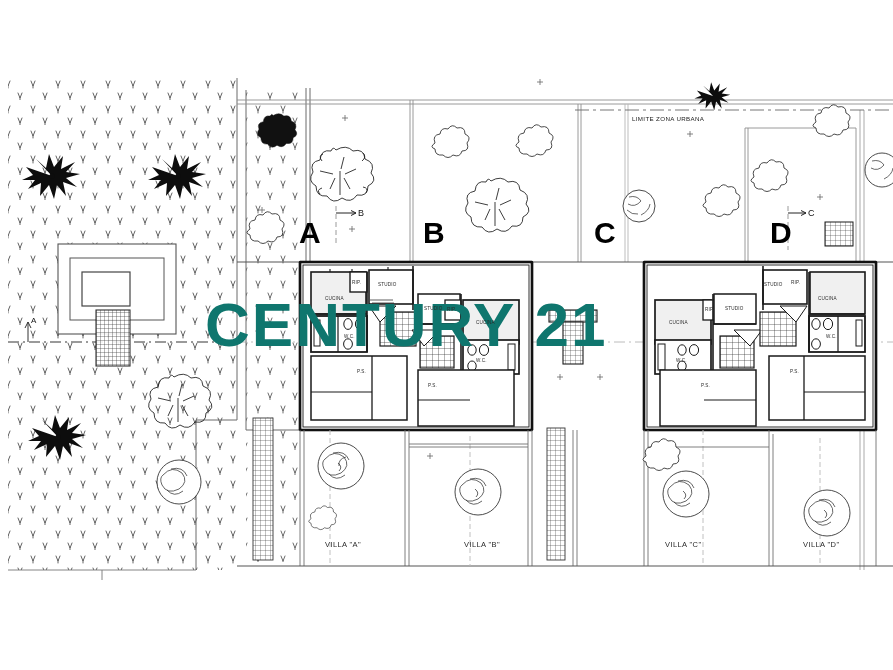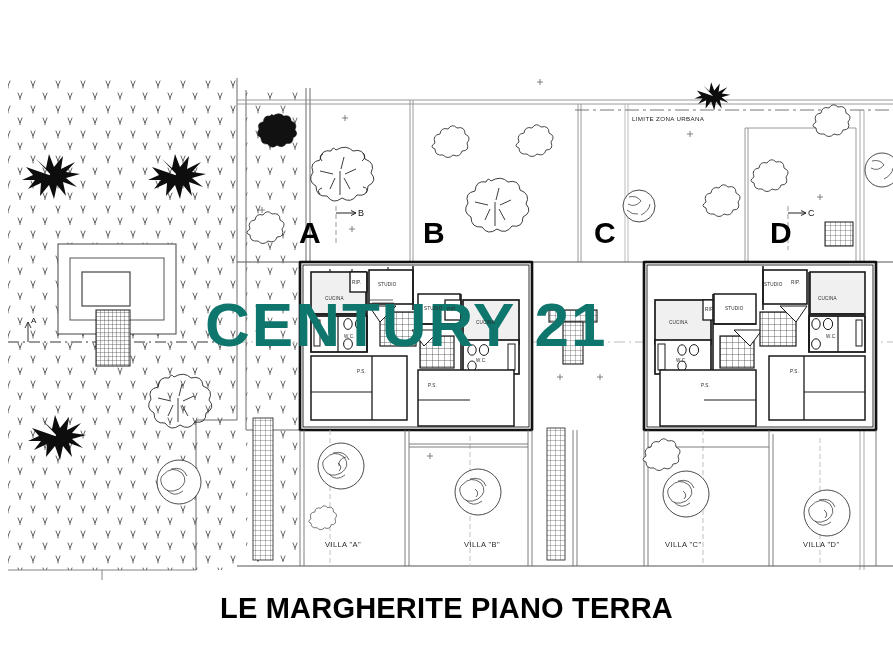--- a/index.html
+++ b/index.html
@@ -463,15 +463,14 @@
   <div class="room" style="left:725px;top:306px;">STUDIO</div>
   <div class="room" style="left:676px;top:358px;">W.C.</div>
   <div class="room" style="left:701px;top:383px;">P.S.</div>
 
   <div class="room" style="left:764px;top:282px;">STUDIO</div>
   <div class="room" style="left:791px;top:280px;">RIP.</div>
   <div class="room" style="left:818px;top:296px;">CUCINA</div>
   <div class="room" style="left:826px;top:334px;">W.C.</div>
   <div class="room" style="left:790px;top:369px;">P.S.</div>
 
-  <div id="title">LE MARGHERITE  PIANO TERRA</div>
 
 </div>
 
 </body></html>

